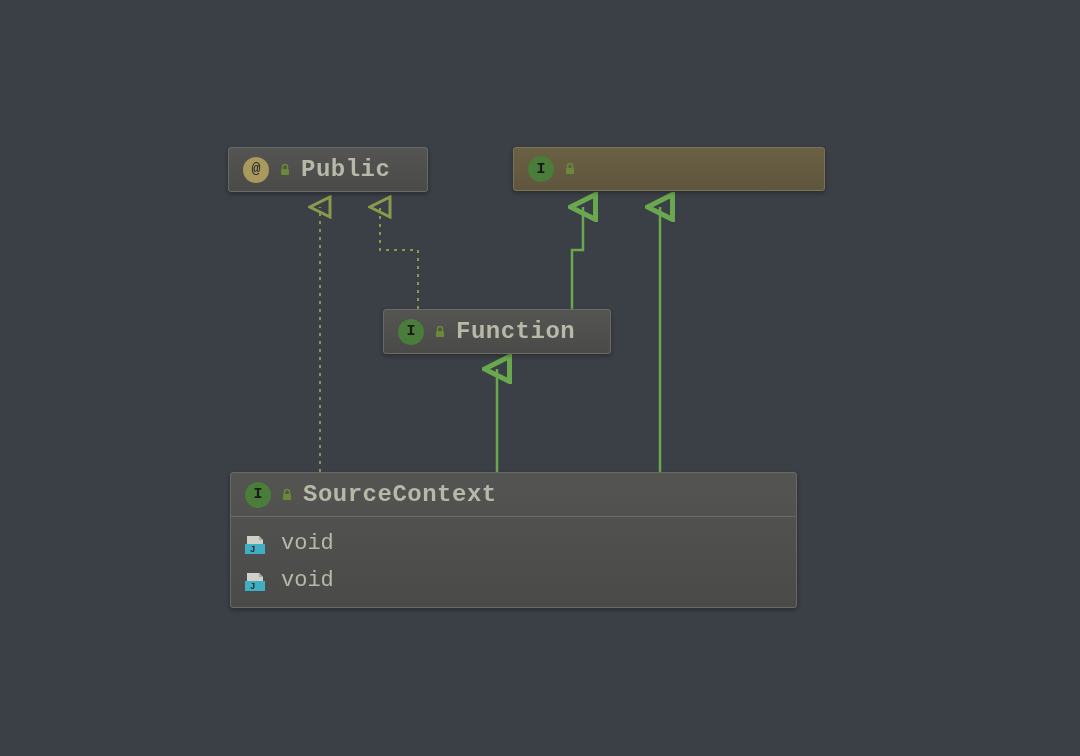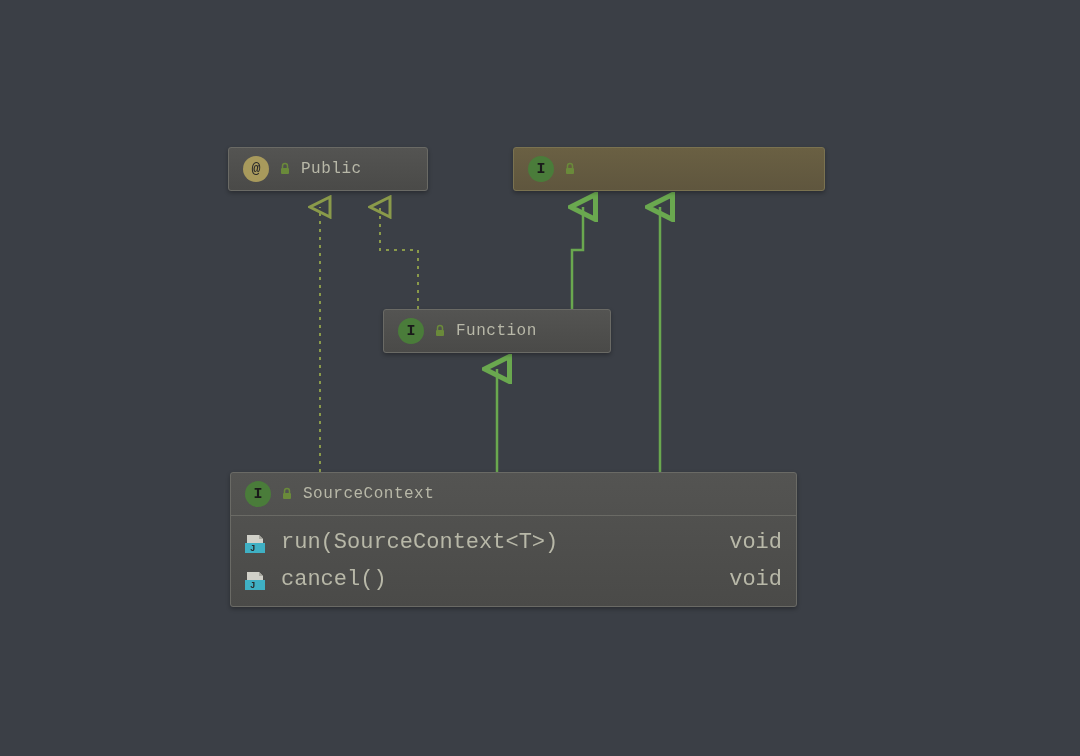--- a/index.html
+++ b/index.html
@@ -55,22 +55,22 @@
     }
     
     .lock-icon {
       width: 16px;
       height: 16px;
       flex-shrink: 0;
     }
     
     .node-label {
       color: #b8b8a8;
-      font-size: 16px;
-      font-weight: normal;
+      font-size: 24px;
+      font-weight: bold;
       letter-spacing: 0.5px;
     }
     
     .node-divider {
       height: 1px;
       background: #6a6a65;
     }
     
     .node-body {
       padding: 8px 0;
@@ -185,27 +185,25 @@
   </div>
   <div class="node-divider"></div>
   <div class="node-body">
     <div class="method-row">
       <svg class="method-icon" viewBox="0 0 24 20">
         <path d="M 2 2 L 14 2 L 18 6 L 18 10 L 2 10 Z" fill="#d0d0c8"></path>
         <path d="M 14 2 L 14 6 L 18 6 Z" fill="#a8a8a0"></path>
         <rect x="0" y="10" width="20" height="10" fill="#3fb0c4"></rect>
         <text x="5" y="18" font-size="9" fill="#2a2a2a" font-weight="bold">J</text>
       </svg>
-      <span class="method-name">run(SourceContext&lt;T&gt;)</span>
       <span class="method-return">void</span>
     </div>
     <div class="method-row">
       <svg class="method-icon" viewBox="0 0 24 20">
         <path d="M 2 2 L 14 2 L 18 6 L 18 10 L 2 10 Z" fill="#d0d0c8"></path>
         <path d="M 14 2 L 14 6 L 18 6 Z" fill="#a8a8a0"></path>
         <rect x="0" y="10" width="20" height="10" fill="#3fb0c4"></rect>
         <text x="5" y="18" font-size="9" fill="#2a2a2a" font-weight="bold">J</text>
       </svg>
-      <span class="method-name">cancel()</span>
       <span class="method-return">void</span>
     </div>
   </div>
 </div>
 
 </body></html>

